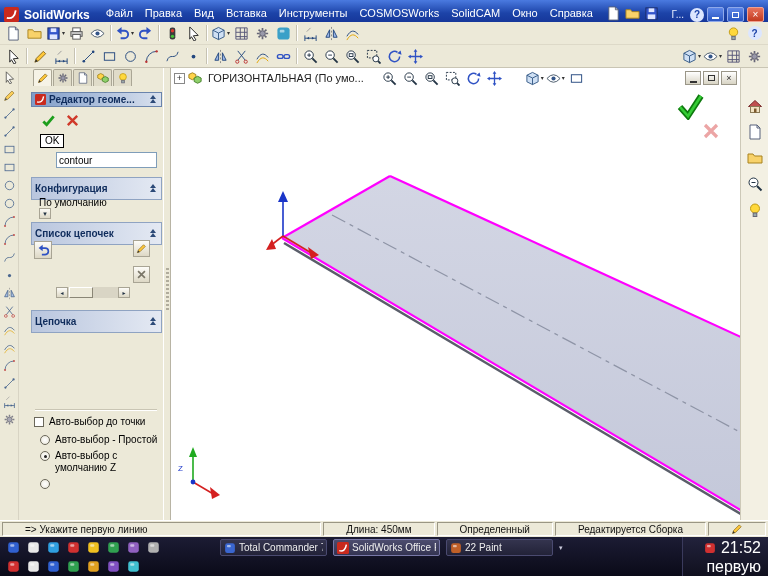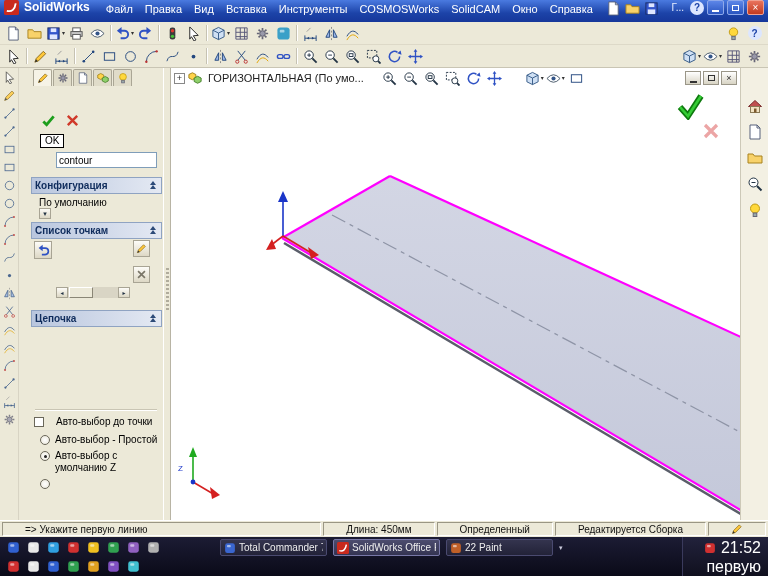--- a/index.html
+++ b/index.html
@@ -4,21 +4,21 @@
 <style>
 *{box-sizing:border-box;margin:0;padding:0}
 html,body{width:768px;height:576px}
 body{position:relative;font-family:"Liberation Sans","DejaVu Sans",sans-serif;background:#ece9d8;overflow:hidden;font-size:11px}
 svg.i{width:15px;height:15px;display:block}
 .tbi{width:21px;height:19px;display:inline-flex;align-items:center;justify-content:center;flex:none}
 .ddarr{font-size:6px;color:#333;line-height:1;margin-left:1px}
 .sep{width:2px;height:16px;margin:0 2px;border-left:1px solid #c6c2b2;border-right:1px solid #fff;flex:none}
 .flip{transform:scaleX(-1)}
 
-.titlebar{position:absolute;top:0;left:0;width:768px;height:22px;background:linear-gradient(#4a7ae0,#1c43a8 60%,#16379a);display:flex;align-items:flex-start;color:#fff;padding:0 4px;gap:2px}
+.titlebar{position:absolute;top:0;left:0;width:768px;height:22px;background:linear-gradient(#4a7ae0,#1c43a8 60%,#16379a);display:flex;align-items:flex-end;color:#fff;padding:0 4px;gap:2px}
 .titlebar .logo{width:15px;height:15px;flex:none}
 .appname{font-weight:bold;font-size:12px;margin:0 8px 0 3px;white-space:nowrap}
 .menus{display:flex}
 .menus span{padding:3px 6px;font-size:11px;white-space:nowrap}
 .tmini{display:flex;margin-left:4px;gap:1px}
 .tmini .tbi{width:18px;height:17px}
 .titlebar .right{margin-left:auto;display:flex;align-items:center;gap:3px}
 .overflowtxt{font-size:10px;color:#e8eeff;margin-right:3px}
 .help-ic{width:14px;height:14px;border-radius:50%;background:#dce6ff;color:#1c43a8;font-weight:bold;font-size:10px;display:flex;align-items:center;justify-content:center}
 .winbtn{width:17px;height:15px;border:1px solid #8fa9ea;border-radius:2px;background:linear-gradient(#5d86e8,#2a55c0);display:flex;align-items:center;justify-content:center;color:#fff;font-size:10px;line-height:1}
@@ -41,40 +41,40 @@
 .pmtab svg{width:12px;height:12px}
 .pmhdr{position:absolute;top:24px;left:12px;right:1px;height:15px;background:linear-gradient(90deg,#7f9cc8,#d9e1ee);border:1px solid #6a84ac;display:flex;align-items:center;gap:3px;padding:0 3px;font-weight:bold;color:#0f2c5c;white-space:nowrap}
 .pmhdr svg{width:11px;height:11px;flex:none}
 .chev{width:9px;height:9px;position:relative;margin-left:auto;flex:none}
 .chev i,.chev b{position:absolute;left:1px;width:0;height:0;border-left:3.5px solid transparent;border-right:3.5px solid transparent;border-bottom:4px solid #2c4a78}
 .chev i{top:0}.chev b{top:4px}
 .okrow{position:absolute;top:45px;left:22px;display:flex;gap:9px}
 .okrow svg{width:15px;height:15px}
 .okbadge{position:absolute;top:66px;left:21px;border:1px solid #000;background:#fff;padding:0 4px;font-size:10px;height:14px;line-height:12px}
 .namefield{position:absolute;top:84px;left:37px;width:101px;height:16px;border:1px solid #7f9db9;background:#fff;font-size:10px;padding:0 2px;font-family:inherit}
-.sechdr{position:absolute;left:12px;right:1px;height:17px;background:linear-gradient(90deg,#b9c6de,#e4e9f3);border:1px solid #8fa3c2;display:flex;align-items:center;padding:0 3px;font-weight:bold;color:#0f2c5c;white-space:nowrap}
+.sechdr{position:absolute;left:12px;right:1px;height:23px;background:linear-gradient(90deg,#b9c6de,#e4e9f3);border:1px solid #8fa3c2;display:flex;align-items:center;padding:0 3px;font-weight:bold;color:#0f2c5c;white-space:nowrap}
 .sbtn{border:1px solid #a8a494;background:linear-gradient(#fdfcf8,#ddd8c5);display:flex;align-items:center;justify-content:center}
 .revbtn{position:absolute;top:173px;left:15px;width:18px;height:18px}
 .revbtn svg{width:13px;height:13px}
 .chainlist{position:absolute;top:172px;left:37px;width:74px;height:45px;background:#fff;border:1px solid #7f9db9;padding:1px;overflow:hidden}
 .chainitem{display:flex;align-items:center;gap:3px;font-size:10px;white-space:nowrap}
 .chainitem svg{width:11px;height:11px;flex:none}
 .lbtns{position:absolute;top:172px;left:114px;display:flex;flex-direction:column;gap:9px}
 .lbtns .sbtn{width:17px;height:17px}
 .lbtns svg{width:11px;height:11px}
 .hscroll{position:absolute;top:219px;left:37px;width:74px;height:11px;background:#d9d5c5;display:flex;align-items:center}
 .sb{width:12px;height:11px;font-size:5px;color:#234;border:1px solid #a8a494;background:linear-gradient(#fdfcf8,#ddd8c5);display:flex;align-items:center;justify-content:center;flex:none}
 .hthumb{width:24px;height:11px;background:#ece9d8;border:1px solid;border-color:#fff #8a8676 #8a8676 #fff;margin-left:1px}
 .radio{display:flex;gap:5px;margin-bottom:3px;align-items:flex-start}
 .rb{width:10px;height:10px;border-radius:50%;border:1px solid #6a675a;background:radial-gradient(#fff,#e9e6d9);flex:none;margin-top:1px;position:relative}
 .radio.sel .rb::after{content:"";position:absolute;inset:2.5px;border-radius:50%;background:#222}
 .radio span,.cbrow span{font-size:10px;line-height:12px}
 .grp1{position:absolute;top:262px;left:21px;right:4px}
 .divline{position:absolute;top:341px;left:16px;right:6px;border-top:1px solid #c9c5b4;border-bottom:1px solid #fff}
-.cbrow{position:absolute;top:348px;left:15px;right:4px;display:flex;gap:12px}
+.cbrow{position:absolute;top:348px;left:15px;right:4px;display:flex;gap:5px}
 .cb{width:10px;height:10px;border:1px solid #6a675a;background:#fff;flex:none;margin-top:1px}
 .grp2{position:absolute;top:366px;left:21px;right:2px}
 .grp2 .radio{margin-bottom:4px}
 
 .pmsplit{position:absolute;left:163px;top:68px;width:8px;height:452px;background:#ece9d8;border-left:1px solid #fff;border-right:1px solid #b8b4a4}
 .pmsplit .grip{position:absolute;top:200px;left:2px;width:3px;height:44px;background:repeating-linear-gradient(#b0ac9c 0 2px,transparent 2px 4px)}
 
 .vp{position:absolute;left:171px;top:68px;width:569px;height:452px;background:#fff;overflow:hidden}
 .scene{position:absolute;top:0;left:0}
 .vphead{position:absolute;top:2px;left:3px;right:3px;height:16px;display:flex;align-items:center;gap:3px}
@@ -629,20 +629,30 @@
         <svg>
           <use href="#s-asm"></use>
         </svg>
       </span>
     <span class="pmtab">
         <svg>
           <use href="#s-bulb"></use>
         </svg>
       </span>
   </div>
+  <div class="pmhdr">
+    <svg>
+        <use href="#s-swlogo"></use>
+      </svg>
+    <span>Редактор геоме...</span>
+    <span class="chev">
+        <i></i>
+        <b></b>
+      </span>
+  </div>
   <div class="okrow">
     <svg>
         <use href="#s-check"></use>
       </svg>
     <svg>
         <use href="#s-cross"></use>
       </svg>
   </div>
   <span class="okbadge">OK</span>
   <input class="namefield" value="contour" style="">
@@ -653,21 +663,21 @@
         <i></i>
         <b></b>
       </span>
   </div>
   <div class="combo" style="position:absolute;top:129px;left:20px;width:118px">
     <span>По умолчанию</span>
     <span class="cbtn sb" style="font-size:7px">▾</span>
   </div>
 
   <div class="sechdr" style="top:154px">
-    <span>Список точкам</span>
+    <span>Список цепочек</span>
     <span class="chev">
         <i></i>
         <b></b>
       </span>
   </div>
   <span class="sbtn revbtn">
       <svg>
         <use href="#s-undo"></use>
       </svg>
     </span>

